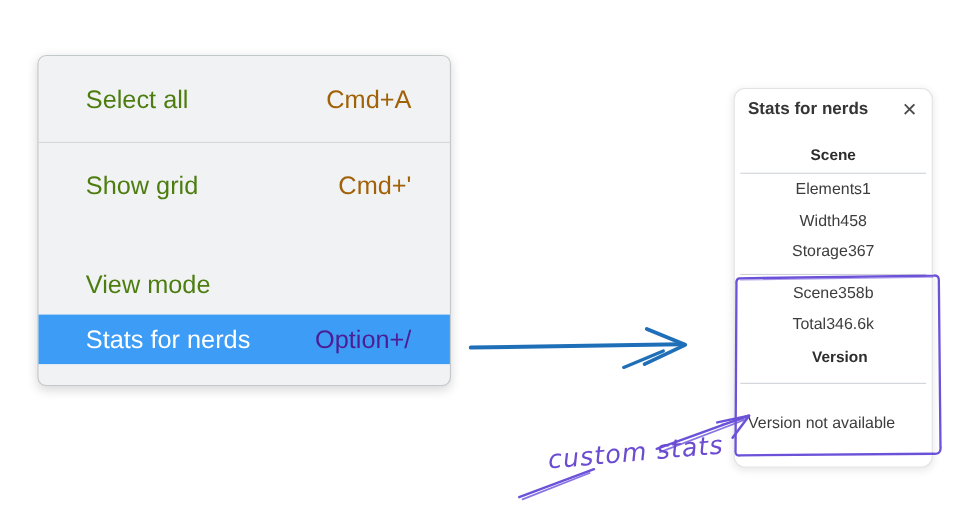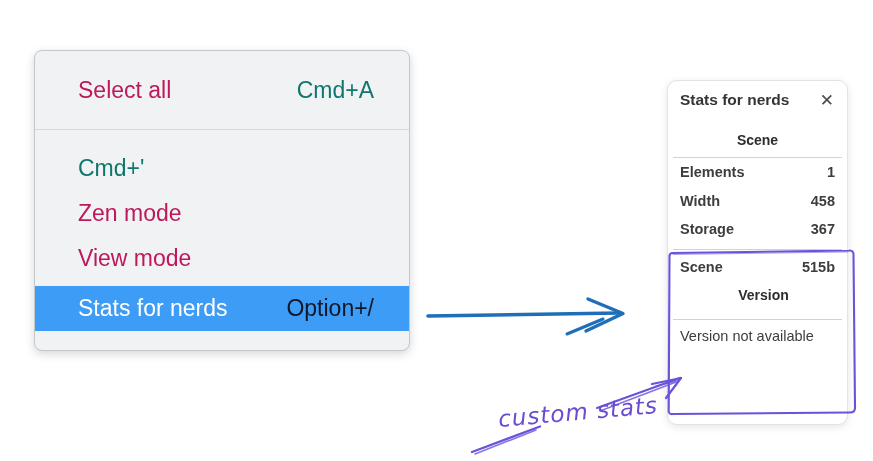--- a/index.html
+++ b/index.html
@@ -16,25 +16,25 @@
     border:1px solid #c3c8cb; border-radius:8px;
     box-shadow:0 3px 10px rgba(0,0,0,.16);
     font-size:23px; z-index:1;
   }
   .menu-group-top { padding:17px 0 16px 0; }
   .menu-group-bottom { padding-top:16px; }
   .menu-item {
     height:45px; display:flex; align-items:center; justify-content:space-between;
     padding:0 35px 0 43px; cursor:default;
   }
-  .menu-item .mi-label { color:#be185d; }
-  .menu-item .mi-shortcut { color:#0f766e; }
+  .menu-item .mi-label { color:#4d7c0f; }
+  .menu-item .mi-shortcut { color:#a16207; }
   .menu-item.highlight { background:#3d9cf5; margin-top:5px; }
   .menu-item.highlight .mi-label { color:#ffffff; }
-  .menu-item.highlight .mi-shortcut { color:#0f172a; }
+  .menu-item.highlight .mi-shortcut { color:#4c1d95; }
   .menu-divider { height:1px; background:#d4d7d9; }
 
   
   .panel {
     position:absolute; left:667px; top:80px; width:181px; height:345px;
     box-sizing:border-box; background:#ffffff;
     border:1px solid #e2e3e5; border-radius:10px;
     box-shadow:0 2px 8px rgba(0,0,0,.10);
     color:#3d3d3d; font-size:14.5px; z-index:1;
   }
@@ -48,26 +48,26 @@
     font-family:"DejaVu Sans", sans-serif;
   }
   .sec-h { text-align:center; font-weight:bold; font-size:14px; color:#2d2d2d; }
   .sec-scene .sec-h   { margin-top:23px; }
   .sec-storage .sec-h { margin-top:14px; }
   .sec-version .sec-h { margin-top:6px;padding-left:12px; }
   .panel hr { border:0; border-top:1px solid #cfd3d8; margin:9px 5px 0 5px; }
   .sec-storage hr { margin-top:5px; }
   .sec-version hr { margin-top:16px; }
   .stat-row {
-    display:flex; justify-content:space-between; align-items:center;
-    height:28.5px; padding:0 12px;font-weight:bold;
+    display:flex; justify-content:center; align-items:center;
+    height:28.5px; padding:0 12px;
   }
   .sec-scene .stat-row:first-of-type,
   .sec-storage .stat-row:first-of-type { margin-top:3px; }
-  .panel-msg { height:28px; display:flex; align-items:center; padding:2px 12px 0 12px; }
+  .panel-msg { height:28px; display:flex; align-items:center; padding:2px 12px 0 12px;margin-top:20px; }
 
   
   .overlay {
     position:absolute; left:0; top:0; width:873px; height:461px;
     pointer-events:none; z-index:3;
   }
   .custom-stats {
     position:absolute; left:498px; top:399px; z-index:3;
     color:#6b4bcf; font-size:23px; font-style:italic;
     font-family:"DejaVu Sans", sans-serif; letter-spacing:1px;
@@ -82,24 +82,24 @@
   <div class="menu">
     <div class="menu-group-top">
       <div class="menu-item">
         <span class="mi-label">Select all</span>
         <span class="mi-shortcut">Cmd+A</span>
       </div>
     </div>
     <div class="menu-divider"></div>
     <div class="menu-group-bottom">
       <div class="menu-item">
+        <span class="mi-label">Show grid</span>
         <span class="mi-shortcut">Cmd+'</span>
       </div>
       <div class="menu-item">
-        <span class="mi-label">Zen mode</span>
       </div>
       <div class="menu-item">
         <span class="mi-label">View mode</span>
       </div>
       <div class="menu-item highlight">
         <span class="mi-label">Stats for nerds</span>
         <span class="mi-shortcut">Option+/</span>
       </div>
     </div>
   </div>
@@ -124,21 +124,25 @@
       <div class="stat-row">
         <span>Storage</span>
         <span>367</span>
       </div>
     </div>
 
     <div class="sec-storage">
       <hr>
       <div class="stat-row">
         <span>Scene</span>
-        <span>515b</span>
+        <span>358b</span>
+      </div>
+      <div class="stat-row">
+        <span>Total</span>
+        <span>346.6k</span>
       </div>
     </div>
 
     <div class="sec-version">
       <div class="sec-h">Version</div>
       <hr>
       <div class="panel-msg">Version not available</div>
     </div>
   </div>
 

